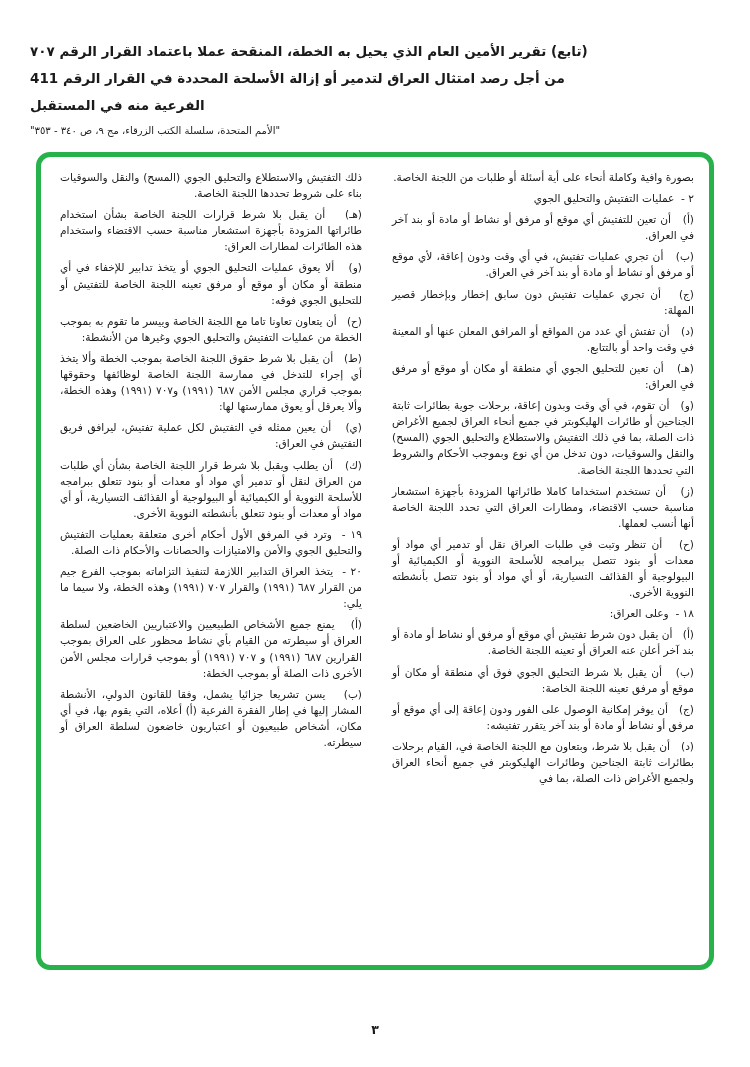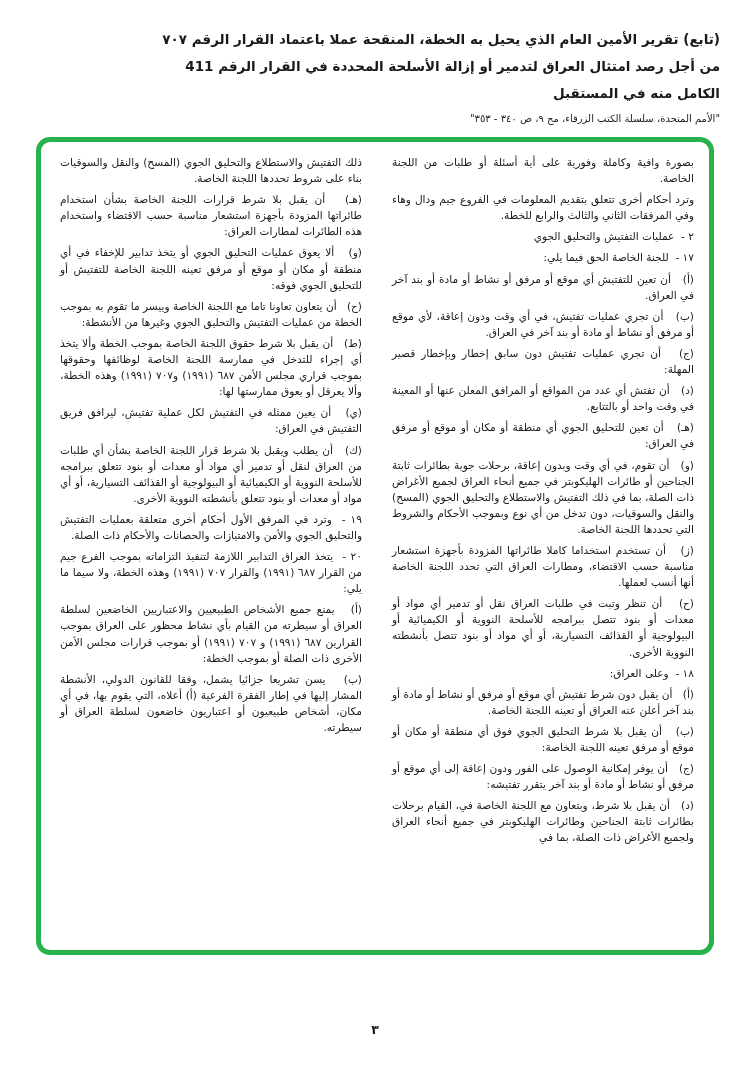--- a/index.html
+++ b/index.html
@@ -6,22 +6,22 @@
   * { box-sizing: border-box; }
   html, body { margin: 0; padding: 0; }
   body {
     width: 750px; height: 1067px; overflow: hidden;
     background: #ffffff; color: #1a1a1a;
     font-family: "DejaVu Sans", sans-serif;
     position: relative;
   }
   .title-block {
     direction: rtl;
-    width: 690px; margin: 4px auto; padding-top: 22px;
-    text-align: right;
+    width: 690px; margin: 16px auto; padding-top: 22px;
+    text-align: left;
   }
   .title-line {
     font-weight: bold; font-size: 13.5px; line-height: 2.0;
   }
   .citation {
     font-size: 10px; margin-top: 6px; color: #222;
   }
   .green-box {
     width: 678px; height: 818px;
     margin: 13px auto 0;
@@ -47,32 +47,30 @@
   }
 </style>
 </head>
 <body>
 
 <div class="page">
 
   <div class="title-block">
     <div class="title-line">(تابع) تقرير الأمين العام الذي يحيل به الخطة، المنقحة عملا باعتماد القرار الرقم ٧٠٧</div>
     <div class="title-line">من أجل رصد امتثال العراق لتدمير أو إزالة الأسلحة المحددة في القرار الرقم 411</div>
-    <div class="title-line">الكامل منه في المستقبل</div>
+    <div class="title-line">الفرعية منه في المستقبل</div>
     <div class="citation">"الأمم المتحدة، سلسلة الكتب الزرقاء، مج ٩، ص ٣٤٠ - ٣٥٣"</div>
   </div>
 
   <div class="green-box">
     <div class="cols">
 
       <div class="col">
-        <p class="para">بصورة وافية وكاملة وفورية على أية أسئلة أو طلبات من اللجنة الخاصة.</p>
-        <p class="para">وترد أحكام أخرى تتعلق بتقديم المعلومات في الفروع جيم ودال وهاء وفي المرفقات الثاني والثالث والرابع للخطة.</p>
+        <p class="para">بصورة وافية وكاملة أنحاء على أية أسئلة أو طلبات من اللجنة الخاصة.</p>
         <p class="para heading">٢ -&nbsp;&nbsp;عمليات التفتيش والتحليق الجوي</p>
-        <p class="para">١٧ -&nbsp;&nbsp;للجنة الخاصة الحق فيما يلي:</p>
         <p class="para">(أ)&nbsp;&nbsp;&nbsp;أن تعين للتفتيش أي موقع أو مرفق أو نشاط أو مادة أو بند آخر في العراق.</p>
         <p class="para">(ب)&nbsp;&nbsp;&nbsp;أن تجري عمليات تفتيش، في أي وقت ودون إعاقة، لأي موقع أو مرفق أو نشاط أو مادة أو بند آخر في العراق.</p>
         <p class="para">(ج)&nbsp;&nbsp;&nbsp;أن تجري عمليات تفتيش دون سابق إخطار وبإخطار قصير المهلة:</p>
         <p class="para">(د)&nbsp;&nbsp;&nbsp;أن تفتش أي عدد من المواقع أو المرافق المعلن عنها أو المعينة في وقت واحد أو بالتتابع.</p>
         <p class="para">(هـ)&nbsp;&nbsp;&nbsp;أن تعين للتحليق الجوي أي منطقة أو مكان أو موقع أو مرفق في العراق:</p>
         <p class="para">(و)&nbsp;&nbsp;&nbsp;أن تقوم، في أي وقت وبدون إعاقة، برحلات جوية بطائرات ثابتة الجناحين أو طائرات الهليكوبتر في جميع أنحاء العراق لجميع الأغراض ذات الصلة، بما في ذلك التفتيش والاستطلاع والتحليق الجوي (المسح) والنقل والسوقيات، دون تدخل من أي نوع وبموجب الأحكام والشروط التي تحددها اللجنة الخاصة.</p>
         <p class="para">(ز)&nbsp;&nbsp;&nbsp;أن تستخدم استخداما كاملا طائراتها المزودة بأجهزة استشعار مناسبة حسب الاقتضاء، ومطارات العراق التي تحدد اللجنة الخاصة أنها أنسب لعملها.</p>
         <p class="para">(ح)&nbsp;&nbsp;&nbsp;أن تنظر وتبت في طلبات العراق نقل أو تدمير أي مواد أو معدات أو بنود تتصل ببرامجه للأسلحة النووية أو الكيميائية أو البيولوجية أو القذائف التسيارية، أو أي مواد أو بنود تتصل بأنشطته النووية الأخرى.</p>
         <p class="para">١٨ -&nbsp;&nbsp;وعلى العراق:</p>
         <p class="para">(أ)&nbsp;&nbsp;&nbsp;أن يقبل دون شرط تفتيش أي موقع أو مرفق أو نشاط أو مادة أو بند آخر أعلن عنه العراق أو تعينه اللجنة الخاصة.</p>

